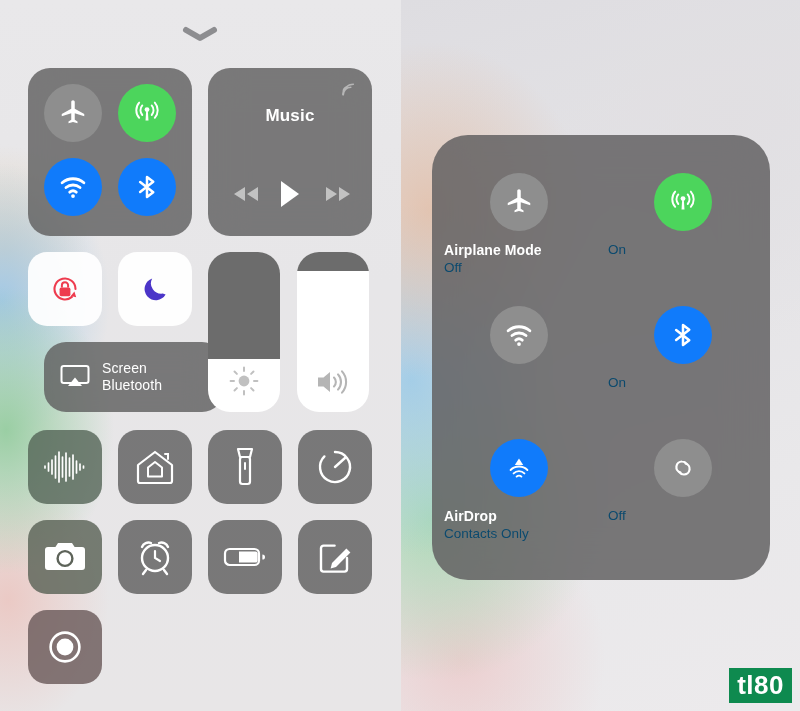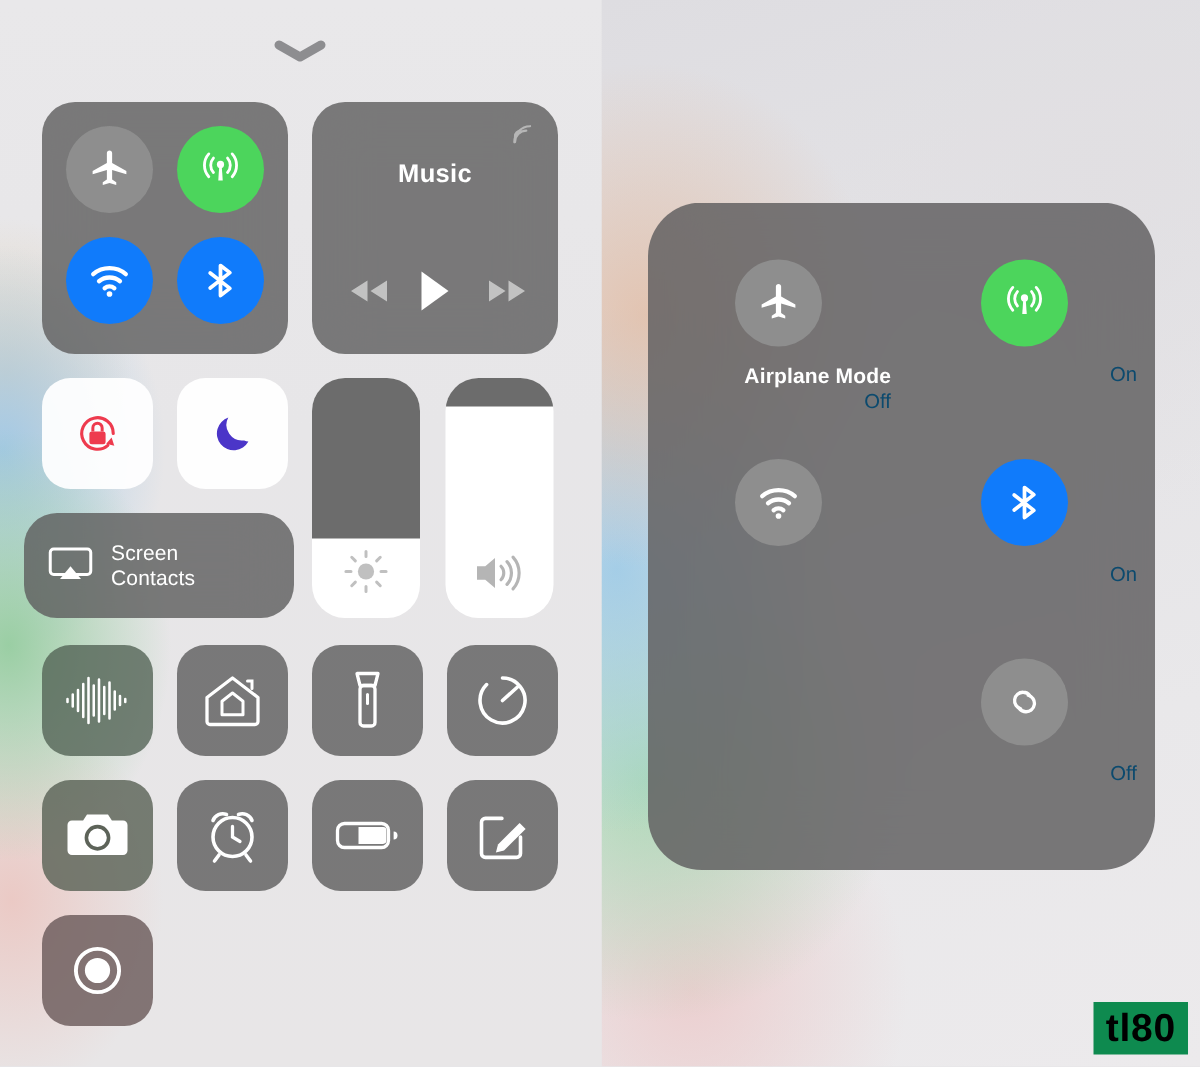--- a/index.html
+++ b/index.html
@@ -87,21 +87,21 @@
   .sq-toggle {
     position: absolute; width: 74px; height: 74px; border-radius: 19px;
     background: rgba(255,255,255,0.93);
     display: flex; align-items: center; justify-content: center;
   }
   .rot-lock { left: 28px;  top: 252px; }
   .dnd      { left: 118px; top: 252px; }
 
   
   .mirror-tile {
-    left: 16px; top: 342px; width: 180px; height: 70px;
+    left: 44px; top: 342px; width: 180px; height: 70px;
     display: flex; align-items: center; padding-left: 14px; gap: 10px;
   }
   .mirror-label {
     color: #fff; font-size: 14px; line-height: 17px; letter-spacing: .1px;
   }
 
   
   .slider {
     position: absolute; width: 72px; height: 160px; border-radius: 22px;
     overflow: hidden; background: #ffffff;
@@ -129,39 +129,39 @@
 
   
   .expanded-panel {
     position: absolute; left: 432px; top: 135px;
     width: 338px; height: 445px;
     border-radius: 36px;
     background: rgba(96,95,96,0.84);
     backdrop-filter: blur(22px);
   }
   .exp-cell {
-    position: absolute; width: 150px; text-align: right;
+    position: absolute; width: 150px; text-align: left;
   }
   .exp-cell .ring {
     width: 58px; height: 58px; border-radius: 50%;
     margin: 0 auto 10px auto;
     display: flex; align-items: center; justify-content: center;
   }
   .exp-title {
     color: #fff; font-size: 14px; font-weight: bold; line-height: 18px;
     letter-spacing: .1px;
   }
   .exp-state {
     color: #0c4a6e; font-size: 13.5px; line-height: 18px; font-weight: normal;
   }
 
   
   .watermark {
     position: absolute; right: 8px; bottom: 8px;
-    background: #0e8a4f; color: #000000;
+    background: #0e8a4f; color: #ffffff;
     font-family: "Liberation Sans", sans-serif;
     font-weight: bold; font-size: 26px; line-height: 30px;
     padding: 2px 8px 3px 8px; letter-spacing: 0.5px;
   }
 
   svg { display: block; }
 </style>
 </head>
 <body>
 
@@ -259,21 +259,21 @@
       </svg>
     </div>
 
     <div class="tile mirror-tile">
       <svg width="34" height="30" viewBox="0 0 34 30">
         <rect x="3.5" y="4" width="27" height="17" rx="2.3" fill="none" stroke="#fff" stroke-width="2"></rect>
         <path d="M17 15.5l7 8.5H10z" fill="#fff"></path>
       </svg>
       <div>
         <div class="mirror-label">Screen</div>
-        <div class="mirror-label">Contacts</div>
+        <div class="mirror-label">Bluetooth</div>
       </div>
     </div>
 
     <div class="slider slider-brightness">
       <div class="unfilled" style="height:67%"></div>
       <div class="s-ico">
         <svg width="34" height="34" viewBox="0 0 34 34">
           <circle cx="17" cy="17" r="5.4" fill="#c0c0c0"></circle>
           <g stroke="#c0c0c0" stroke-width="2" stroke-linecap="round">
             <path d="M17 3.6v3.4M17 27v3.4M3.6 17h3.4M27 17h3.4"></path>
@@ -408,20 +408,34 @@
 
     <div class="exp-cell" style="left:176px; top:171px;">
       <div class="ring" style="background:#107bfb;">
         <svg width="30" height="30" viewBox="0 0 24 24">
           <path fill="none" stroke="#fff" stroke-width="2" stroke-linejoin="round" stroke-linecap="round" d="M6.5 8L17 16.2 12 20V4l5 3.8L6.5 16"></path>
         </svg>
       </div>
       <div class="exp-state">On</div>
     </div>
 
+    <div class="exp-cell" style="left:12px; top:304px;">
+      <div class="ring" style="background:#107bfb;">
+        <svg width="32" height="32" viewBox="0 0 32 32">
+          <g fill="none" stroke="#fff" stroke-width="1.9" stroke-linecap="round">
+            <path d="M10.6 21.4a7.6 7.6 0 0110.8 0"></path>
+            <path d="M7.6 18a11.9 11.9 0 0116.8 0"></path>
+            <path d="M13.6 24.6a3.4 3.4 0 014.8 0"></path>
+          </g>
+          <path d="M16 6.5l4.2 6.4h-8.4z" fill="#fff"></path>
+        </svg>
+      </div>
+      <div class="exp-title">AirDrop</div>
+      <div class="exp-state">Contacts Only</div>
+    </div>
 
     <div class="exp-cell" style="left:176px; top:304px;">
       <div class="ring" style="background:#8e8e8e;">
         <svg width="34" height="30" viewBox="0 0 34 30">
           <g fill="none" stroke="#fff" stroke-width="2.2" stroke-linecap="round">
             <path d="M19.5 10.5a5.6 5.6 0 01-1.6 11 5.6 5.6 0 01-4.6-2.4"></path>
             <path d="M14.5 19.5a5.6 5.6 0 011.6-11 5.6 5.6 0 014.6 2.4"></path>
           </g>
         </svg>
       </div>

